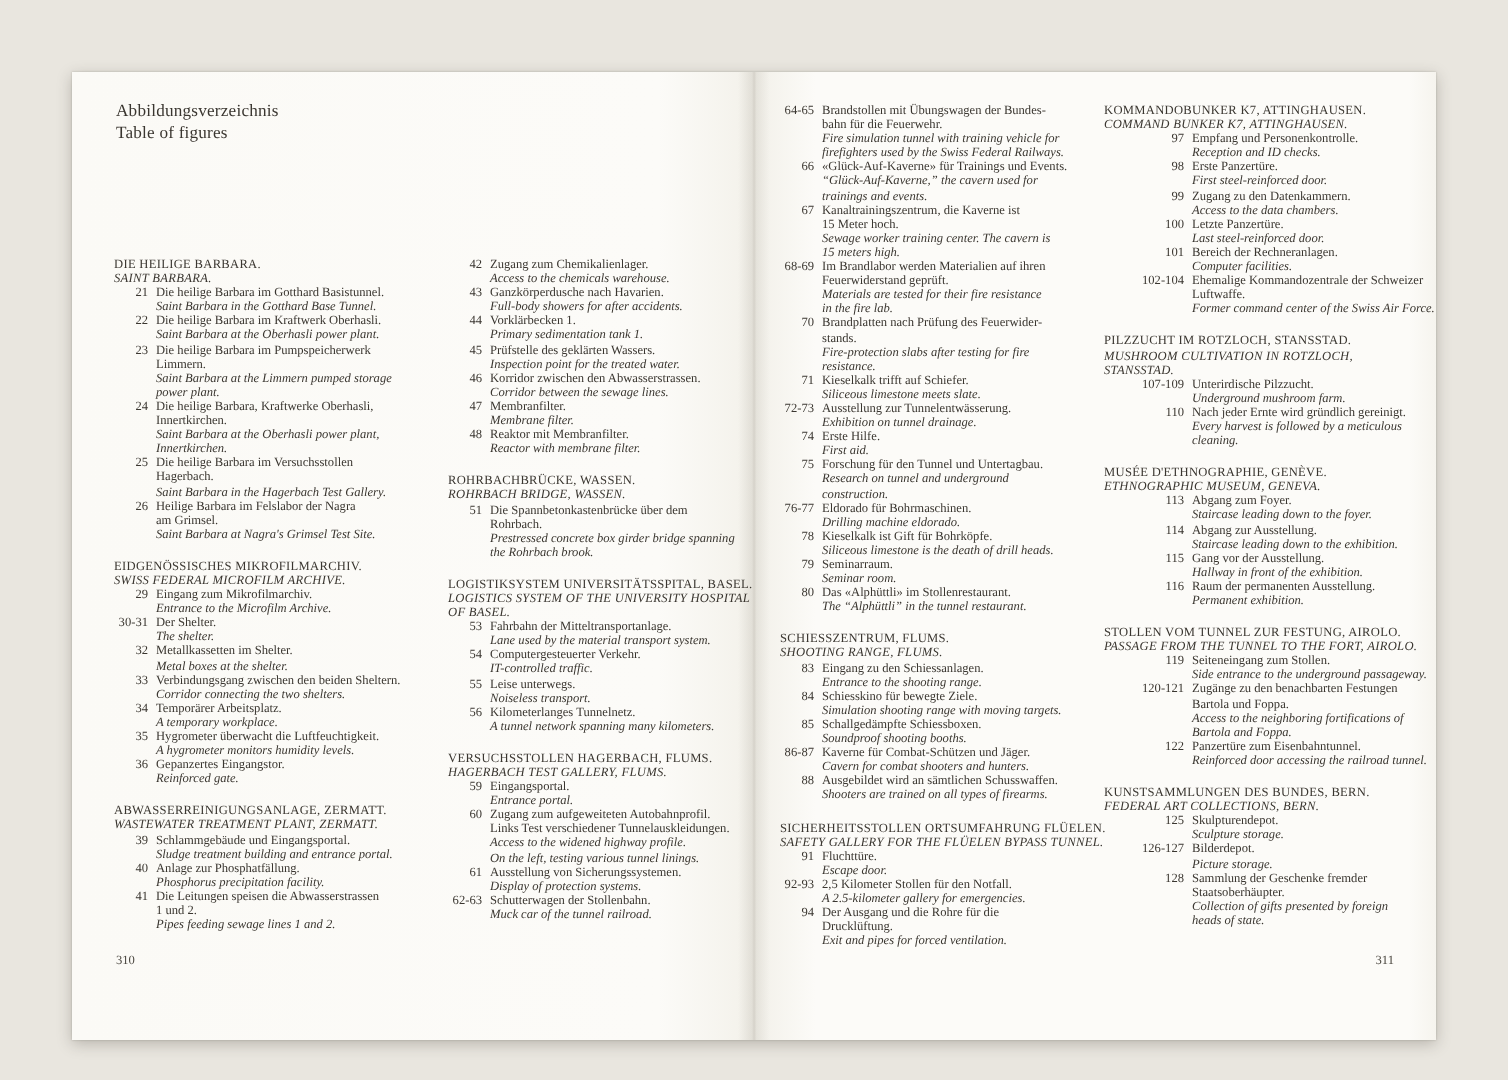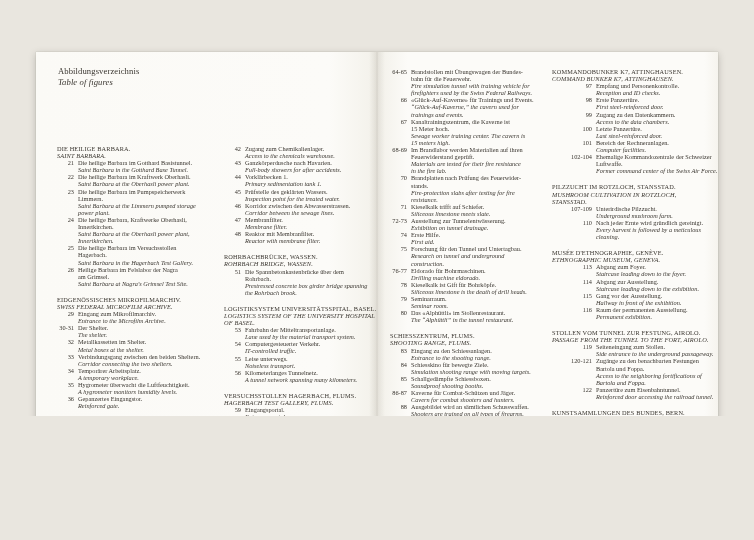--- a/index.html
+++ b/index.html
@@ -2,35 +2,35 @@
 <html><head>
 <meta charset="utf-8">
 <style>
   html,body{margin:0;padding:0;}
   body{
     width:754px;height:540px;
     background:#e9e6df;
     font-family:"Liberation Serif","DejaVu Serif",serif;
     color:#3a3630;
   }
-  .stage{position:relative;width:754px;height:400px;overflow:hidden;margin-top:16px;}
+  .stage{position:relative;width:754px;height:540px;overflow:hidden;}
   .spread{
     position:absolute;left:36px;top:36px;width:682px;height:484px;
     background:#fcfbf8;
     box-shadow:0 2px 7px rgba(60,55,45,.28), 0 0 1px rgba(60,55,45,.25);
   }
   .page{position:absolute;top:0;width:341px;height:484px;}
   .page-left{left:0;background:linear-gradient(90deg,#fbfaf6 0%,#fcfbf8 86%,#f3f1ea 100%);}
   .page-right{left:341px;background:linear-gradient(90deg,#f2f0e9 0%,#fcfbf8 9%,#fcfbf8 96%,#f6f4ee 100%);}
   .gutter{
     position:absolute;left:333px;top:0;width:16px;height:484px;pointer-events:none;
     background:linear-gradient(90deg,rgba(70,60,45,0) 0%,rgba(70,60,45,.10) 44%,rgba(70,60,45,.17) 50%,rgba(70,60,45,.08) 58%,rgba(70,60,45,0) 100%);
   }
   .title{position:absolute;left:22px;top:14px;font-size:8.6px;line-height:10.5px;letter-spacing:.1px;}
-  .t-en{font-style:italic;}
+  .t-en{}
   .col{position:absolute;font-size:6.3px;line-height:7.1px;}
   .col1{left:21px;top:93px;width:152px;}
   .col2{left:188px;top:93px;width:152px;}
   .col3{left:13px;top:16px;width:158px;}
   .col4{left:175px;top:16px;width:162px;}
   .section{margin-top:9px;}
   .col .section:first-child{margin-top:0;}
   .line{white-space:nowrap;}
   .en{font-style:italic;}
   .h{letter-spacing:.15px;}

